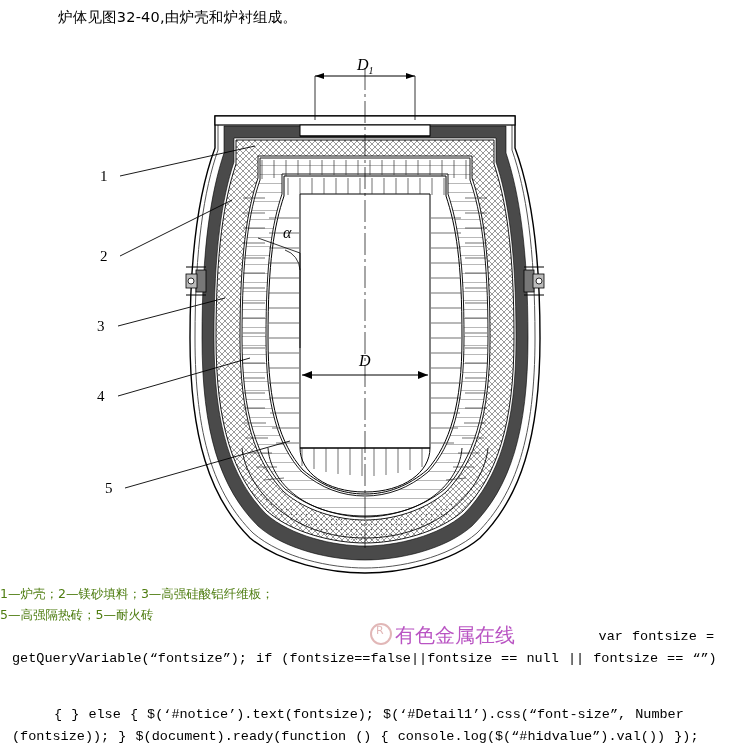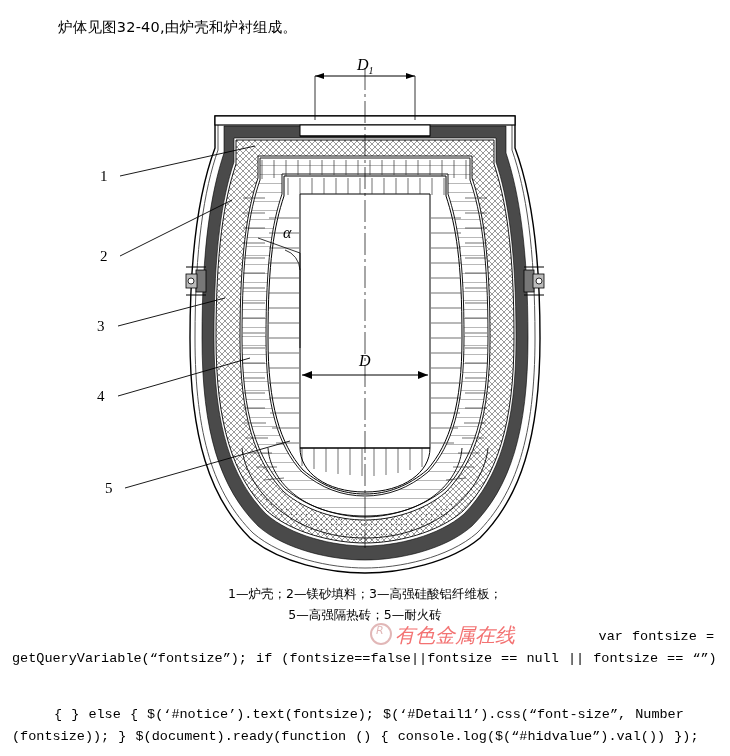--- a/index.html
+++ b/index.html
@@ -16,54 +16,53 @@
     overflow: hidden;
   }
   .page {
     position: relative;
     width: 730px;
     height: 756px;
   }
   .intro-text {
     position: absolute;
     left: 58px;
-    top: 18px;
+    top: 8px;
     font-size: 14.5px;
     font-family: "DejaVu Sans", sans-serif;
     letter-spacing: 0.2px;
     color: #000;
   }
   .figure-wrap {
     position: absolute;
     left: 0;
     top: 48px;
     width: 664px;
     height: 545px;
   }
   .caption-line {
     position: absolute;
     width: 730px;
-    text-align: center;
+    text-align: left;
     font-size: 12.5px;
     font-family: "DejaVu Sans", sans-serif;
-    color: #000000;
+    color: #4d7c0f;
   }
   .caption-1 { top: 586px; }
   .caption-2 { top: 607px; }
 
   .watermark {
     position: absolute;
     left: 370px;
     top: 622px;
     font-size: 20px;
     font-family: "DejaVu Sans", sans-serif;
-    color: #ef4444;
+    color: #a21caf;
     opacity: 0.75;
     white-space: nowrap;
-    font-style: italic;
   }
   .watermark .wm-circle {
     display: inline-block;
     width: 18px;
     height: 18px;
     border: 2px solid #d8a0a0;
     border-radius: 50%;
     position: relative;
     margin-right: 3px;
     vertical-align: -3px;

